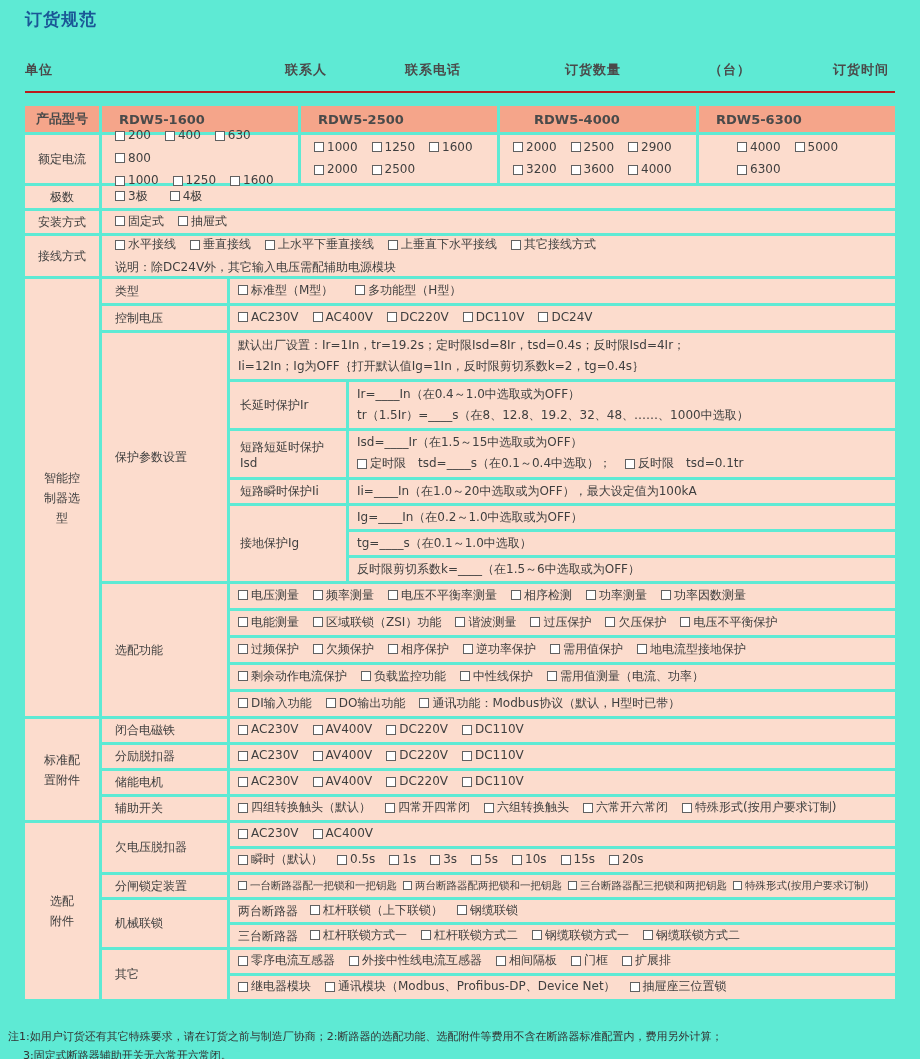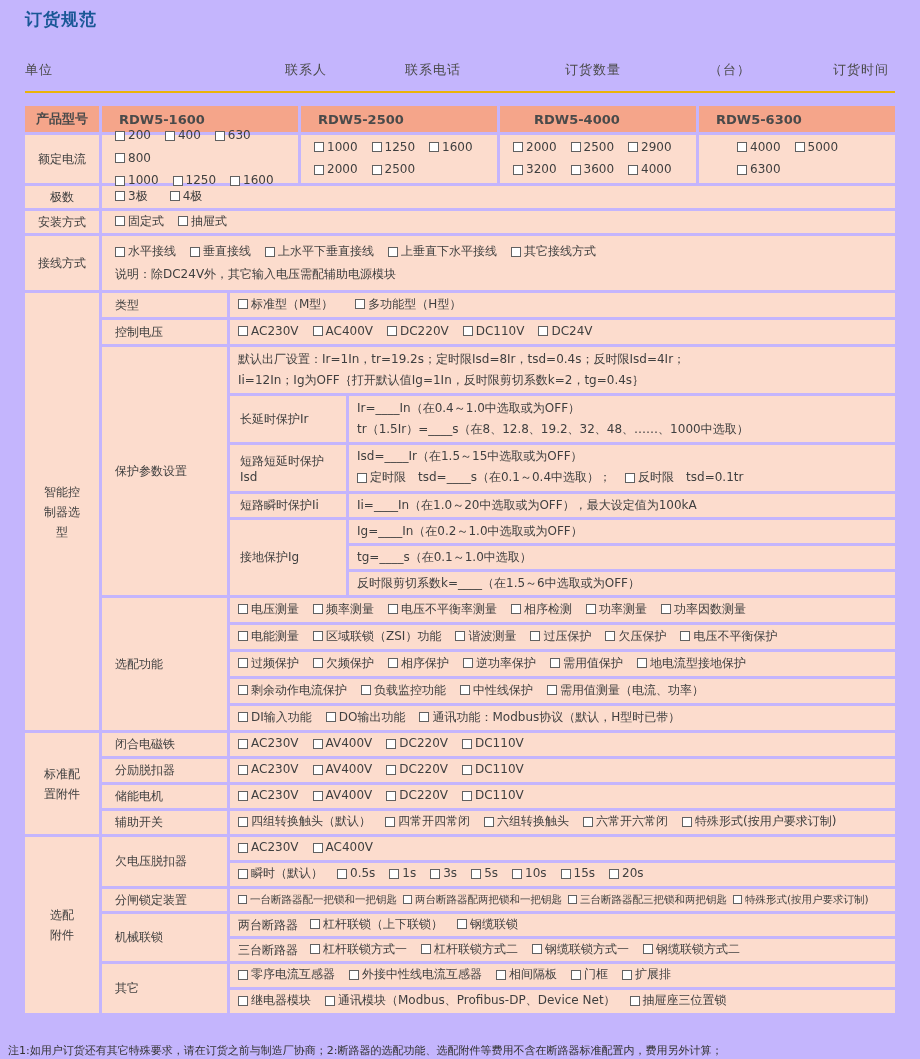--- a/index.html
+++ b/index.html
@@ -1,27 +1,27 @@
 <!DOCTYPE html>
 <html><head>
 <meta charset="utf-8">
 <style>
   * { margin:0; padding:0; box-sizing:border-box; }
   html,body { background:#ffffff; }
   .page {
-    width:920px; height:1059px; background:#c4b5fd; position:relative;
+    width:920px; height:1059px; background:#5eead4; position:relative;
     font-family:"DejaVu Sans","Liberation Sans",sans-serif;
     color:#3f3f3f; overflow:hidden;
   }
   .content { padding:8px 25px 0 25px; }
 
   .page-title { font-size:17px; font-weight:bold; color:#1a5796; letter-spacing:1px; }
 
   .contact-row { position:relative; width:870px; height:40px; margin-top:22px;
-                 border-bottom:2px solid #eab308; }
+                 border-bottom:2px solid #b91c1c;font-weight:bold; }
   .contact-row span { position:absolute; top:8px; font-size:13px; color:#4a4a4a; letter-spacing:1px; }
 
   .otable { width:870px; margin-top:13px; display:flex; flex-direction:column; gap:3px; }
   .trow  { display:flex; gap:3px; }
   .tcol  { display:flex; flex-direction:column; gap:3px; flex:1; min-width:0; }
 
   .cell { background:#fcdccd; display:flex; align-items:center; padding:0 8px;
           font-size:12px; color:#3f3f3f; min-width:0; }
   .cell.hd { background:#f5a58a; font-weight:bold; font-size:13px; color:#4a4a4a; }
   .lab   { width:125px; flex:none; padding-left:13px; }
@@ -176,21 +176,21 @@
             <div class="cb-line"><span class="cb-item">
                 <span class="cb-box"></span>
                 <span>固定式</span>
               </span><span class="cb-item">
                 <span class="cb-box"></span>
                 <span>抽屉式</span>
               </span></div>
           </div>
       </div>
 
-      <div class="trow" style="height:54px">
+      <div class="trow" style="height:40px">
         <div class="cell vhead">接线方式</div>
         <div class="cell grow stack" style="padding-left:13px">
           <div class="cb-group">
               <div class="cb-line"><span class="cb-item">
                   <span class="cb-box"></span>
                   <span>水平接线</span>
                 </span><span class="cb-item">
                   <span class="cb-box"></span>
                   <span>垂直接线</span>
                 </span><span class="cb-item">

